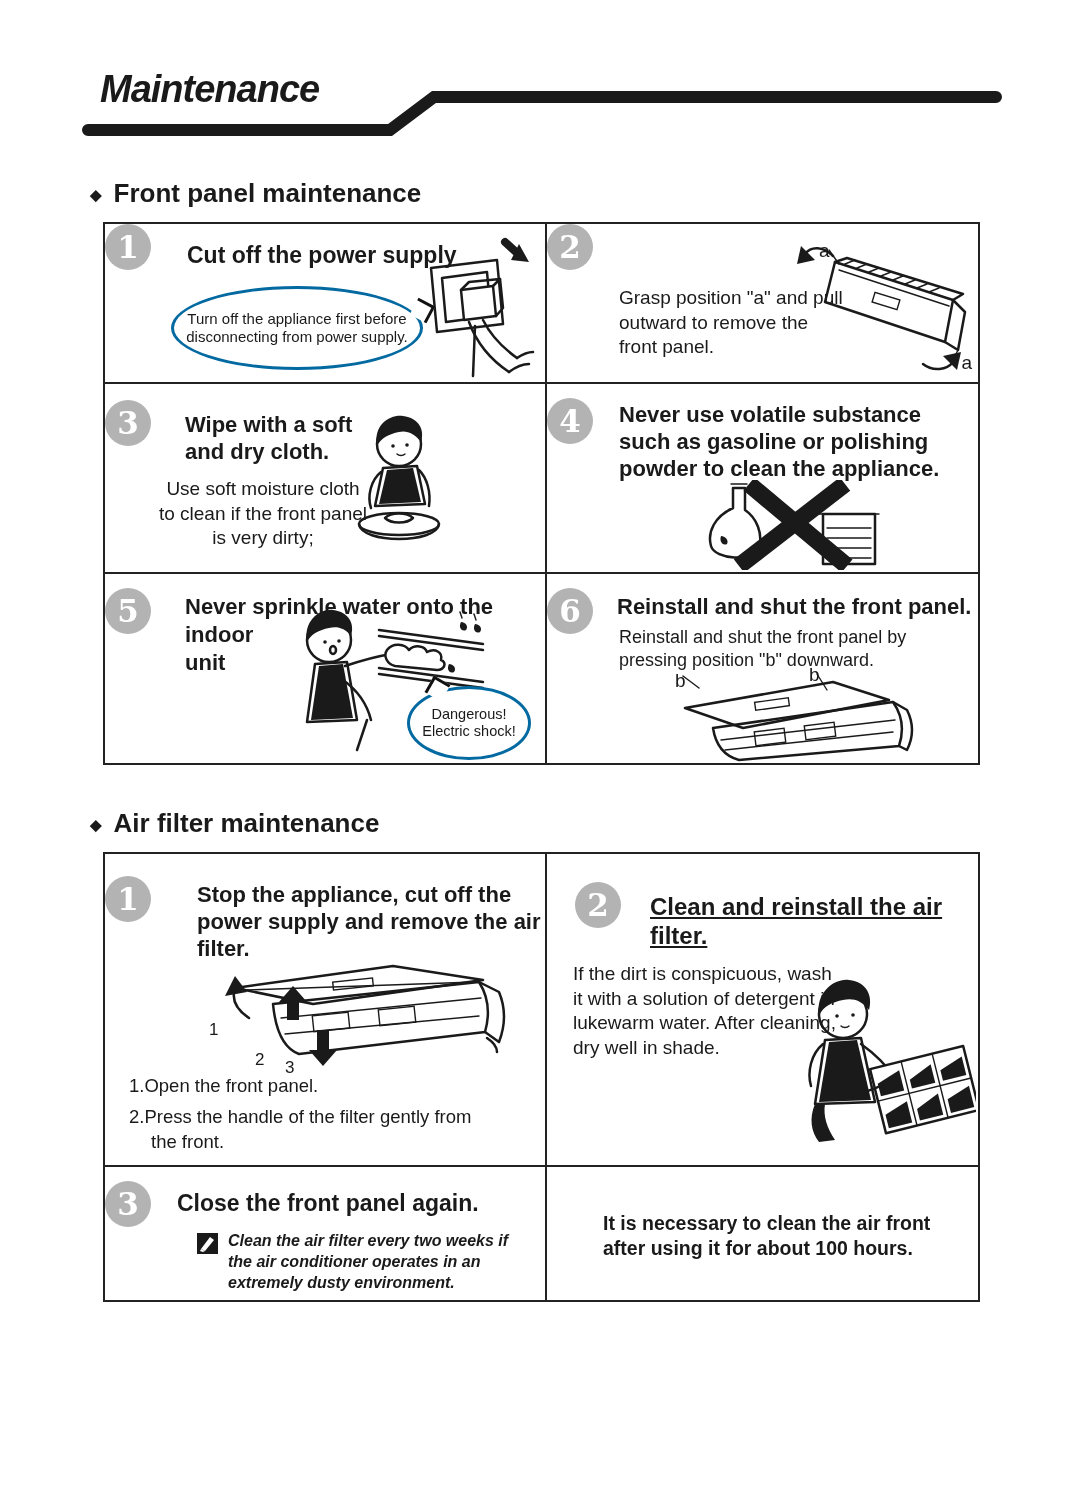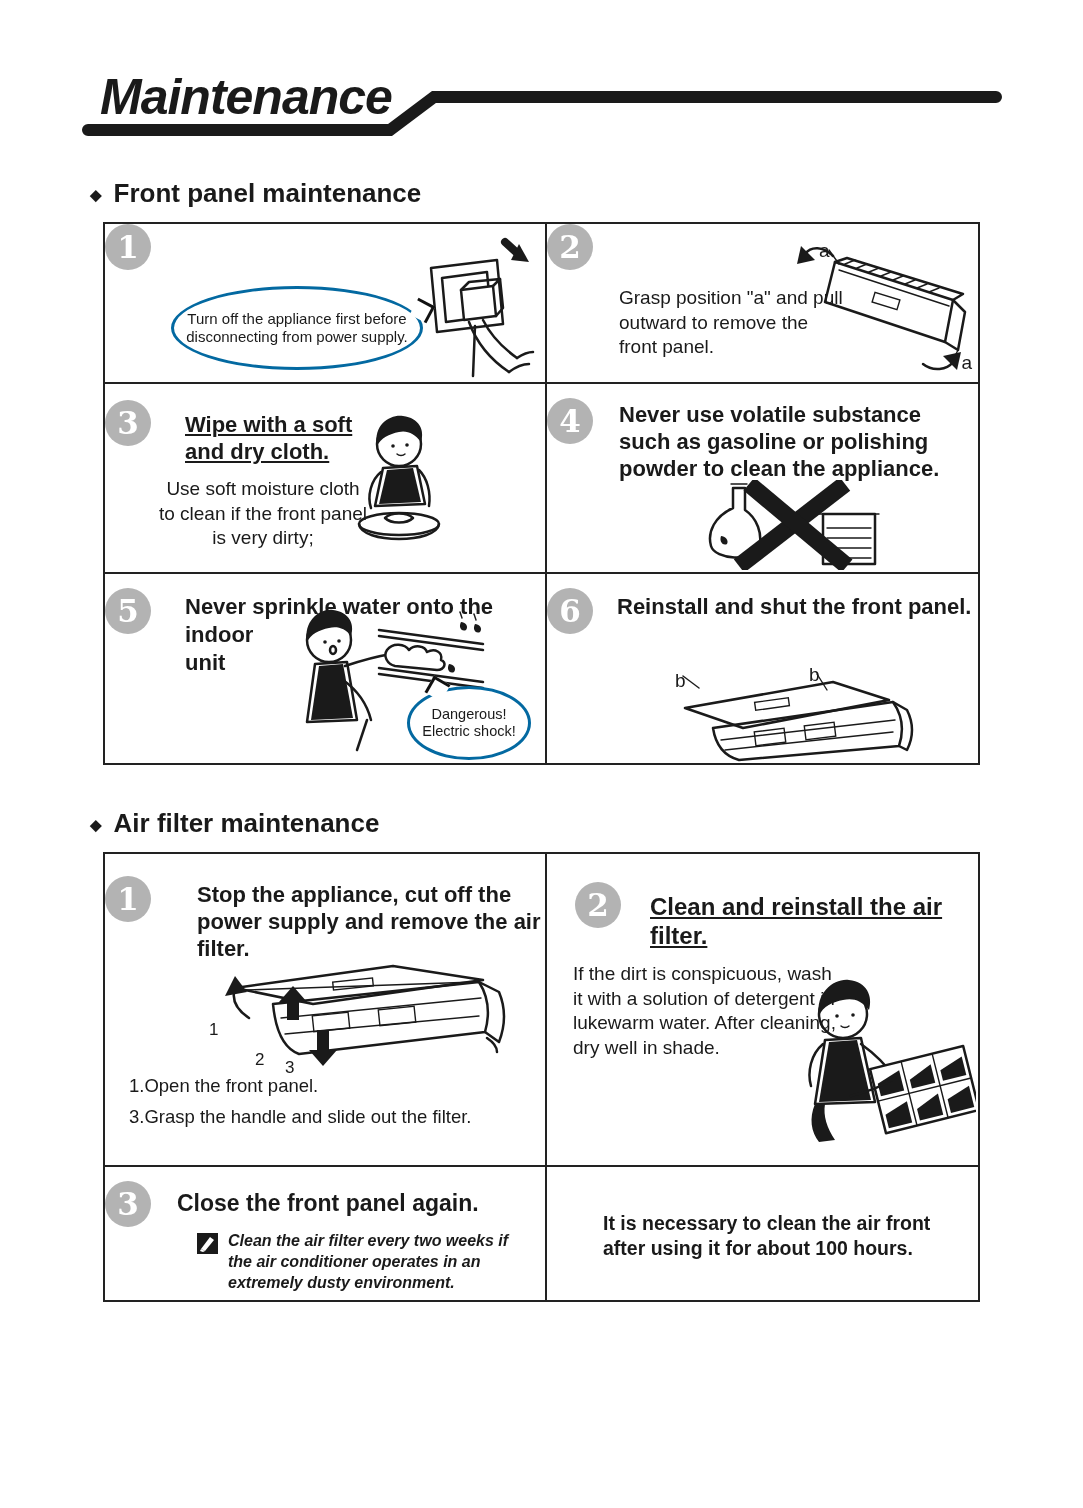--- a/index.html
+++ b/index.html
@@ -1,21 +1,21 @@
 <!DOCTYPE html>
 <html><head>
 <meta charset="utf-8">
 <style>
   html,body{margin:0;padding:0;background:#e8e8e8;}
   .page{position:relative;width:1083px;height:1508px;background:#ffffff;margin:0 auto;
         font-family:"Liberation Sans",sans-serif;color:#1a1a1a;overflow:hidden;}
 
   
   .title-swoosh{position:absolute;left:80px;top:70px;}
-  .page-title{position:absolute;left:100px;top:68px;font-size:50px;font-weight:bold;
+  .page-title{position:absolute;left:100px;top:68px;font-size:38px;font-weight:bold;
               font-style:italic;letter-spacing:-1px;margin:0;}
 
   
   .section-head{position:absolute;display:flex;align-items:center;gap:12px;
                 font-size:26px;font-weight:bold;}
   .diamond{font-size:15px;line-height:1;transform:translateY(1px);}
 
   
   .tbl{position:absolute;left:103px;width:877px;border:2px solid #222;display:grid;
        grid-template-columns:440px 435px;box-sizing:border-box;background:#fff;}
@@ -72,20 +72,21 @@
 
   <div class="section-head" style="left:90px;top:178px;">
     <span class="diamond">◆</span>
     <span>Front panel maintenance</span>
   </div>
 
   <div class="tbl tbl1">
 
     <div class="cell c0 r0">
       <div class="num">1</div>
+      <div class="h" style="left:82px;top:17px;width:340px;font-size:23px;">Cut off the power supply</div>
       <div class="bubble tail-r" style="left:66px;top:62px;width:252px;height:84px;">Turn off the appliance first before disconnecting from power supply.</div>
       <svg class="art" style="right:10px;top:12px;" width="118" height="142" viewBox="0 0 118 142">
         <line class="ln" x1="88" y1="6" x2="99" y2="16" style="stroke-width:8;"></line>
         <polygon class="f" points="94,24 112,26 102,8"></polygon>
         <path class="ln" d="M14,32 L80,24 L86,88 L20,96 Z"></path>
         <path class="ln" d="M25,42 L70,36 L74,80 L29,86 Z"></path>
         <path class="wf" d="M44,54 L76,50 L79,80 L47,84 Z"></path>
         <path class="ln" d="M44,54 L52,46 L83,43 L76,50"></path>
         <path class="ln" d="M83,43 L86,72 L79,80"></path>
         <path class="ln" d="M52,86 C60,108 74,124 92,136"></path>
@@ -119,21 +120,21 @@
         <polygon class="f" points="6,16 2,34 20,30"></polygon>
         <line class="thin" x1="34" y1="20" x2="44" y2="34"></line>
         <path class="ln" d="M128,134 C138,142 152,140 158,132"></path>
         <polygon class="f" points="162,140 166,122 148,126"></polygon>
         <line class="thin" x1="163" y1="120" x2="158" y2="130"></line>
       </svg>
     </div>
 
     <div class="cell c0">
       <div class="num" style="top:16px;">3</div>
-      <div class="h" style="left:80px;top:28px;width:180px;text-decoration:underline;">Wipe with a soft and dry cloth.</div>
+      <div class="h" style="left:80px;top:28px;width:180px;">Wipe with a soft and dry cloth.</div>
       <div class="bd" style="left:52px;top:93px;width:212px;text-align:center;">Use soft moisture cloth to clean if the front panel is very dirty;</div>
       <svg class="art" style="left:236px;top:28px;" width="110" height="152" viewBox="0 0 110 152">
         <circle class="ln" cx="58" cy="32" r="22"></circle>
         <path class="f" d="M36,34 C32,12 50,2 62,4 C78,6 84,18 80,30 C74,22 66,18 58,20 C48,22 40,26 36,34 Z"></path>
         <circle class="f" cx="52" cy="34" r="1.8"></circle>
         <circle class="f" cx="66" cy="33" r="1.8"></circle>
         <path class="thin" d="M56,42 C58,44 62,44 64,42"></path>
         <path class="ln" d="M42,56 L76,54 L84,92 L34,94 Z"></path>
         <path class="f" d="M46,58 L72,56 L80,90 L38,92 Z"></path>
         <path class="ln" d="M40,60 C30,68 26,84 30,96"></path>
@@ -187,20 +188,21 @@
         <path class="f" d="M192,24 C189,30 193,34 197,32 C200,28 196,24 192,24 Z"></path>
         <line class="thin" x1="177" y1="12" x2="179" y2="18"></line>
         <line class="thin" x1="191" y1="14" x2="193" y2="20"></line>
         <path class="ln" d="M84,120 L74,150"></path>
       </svg>
     </div>
 
     <div class="cell">
       <div class="num" style="top:14px;">6</div>
       <div class="h" style="left:70px;top:20px;width:365px;">Reinstall and shut the front panel.</div>
+      <div class="bd" style="left:72px;top:52px;width:330px;font-size:18px;">Reinstall and shut the front panel by pressing position "b" downward.</div>
       <span class="art-label" style="left:128px;top:96px;">b</span>
       <span class="art-label" style="left:262px;top:90px;">b</span>
       <svg class="art" style="left:108px;top:96px;" width="270" height="92" viewBox="0 0 270 92">
         <line class="thin" x1="28" y1="6" x2="44" y2="18"></line>
         <line class="thin" x1="162" y1="4" x2="172" y2="20"></line>
         <path class="ln" d="M30,38 L178,12 L234,30 L88,58 Z"></path>
         <rect class="thin" x="100" y="30" width="34" height="8" transform="rotate(-8 117 34)"></rect>
         <path class="ln" d="M58,58 L238,32 Q252,52 244,76 L84,90 Q62,84 58,58 Z"></path>
         <line class="thin" x1="66" y1="70" x2="240" y2="50"></line>
         <line class="thin" x1="70" y1="80" x2="238" y2="62"></line>
@@ -237,20 +239,21 @@
           <path class="ln" d="M296,24 L316,34 Q326,58 316,84 L302,74"></path>
           <path class="ln" d="M304,80 C310,84 314,88 314,94"></path>
           <path class="ln" d="M66,60 C54,52 48,42 52,30"></path>
           <polygon class="f" points="42,38 52,18 64,34"></polygon>
           <polygon class="f" points="104,62 104,44 96,44 110,28 124,44 116,44 116,62"></polygon>
           <polygon class="f" points="134,72 134,92 126,92 140,108 154,92 146,92 146,72"></polygon>
         </svg>
       </div>
       <div class="steps" style="left:24px;top:220px;width:404px;">
         <div>1.Open the front panel.</div>
+        <div style="width:330px;">2.Press the handle of the filter gently from the front.</div>
         <div>3.Grasp the handle and slide out the filter.</div>
       </div>
     </div>
 
     <div class="cell r0">
       <div class="num" style="left:28px;top:28px;">2</div>
       <div class="h" style="left:103px;top:38px;width:330px;font-size:24px;text-decoration:underline;">Clean and reinstall the air filter.</div>
       <div class="bd" style="left:26px;top:108px;width:266px;">If the dirt is conspicuous, wash it with a solution of detergent in lukewarm water. After cleaning, dry well in shade.</div>
       <svg class="art" style="left:244px;top:120px;" width="185" height="182" viewBox="0 0 185 182">
         <circle class="ln" cx="52" cy="40" r="24"></circle>

